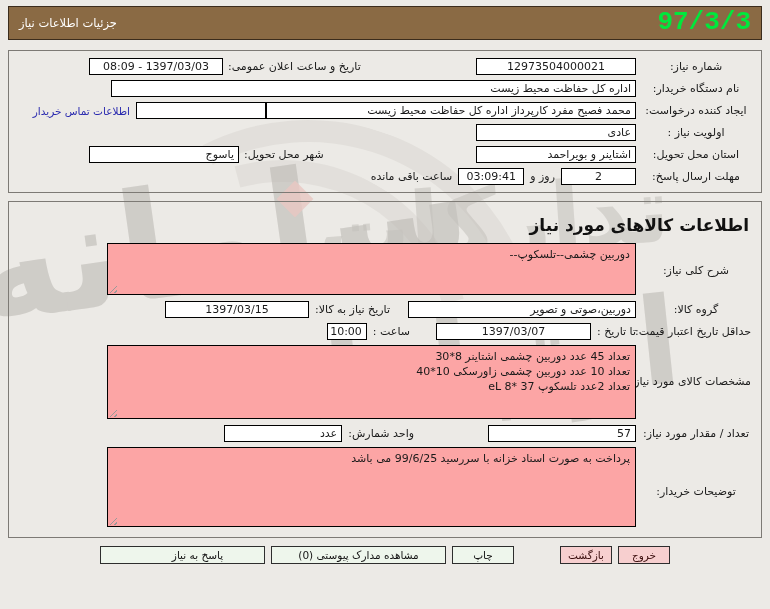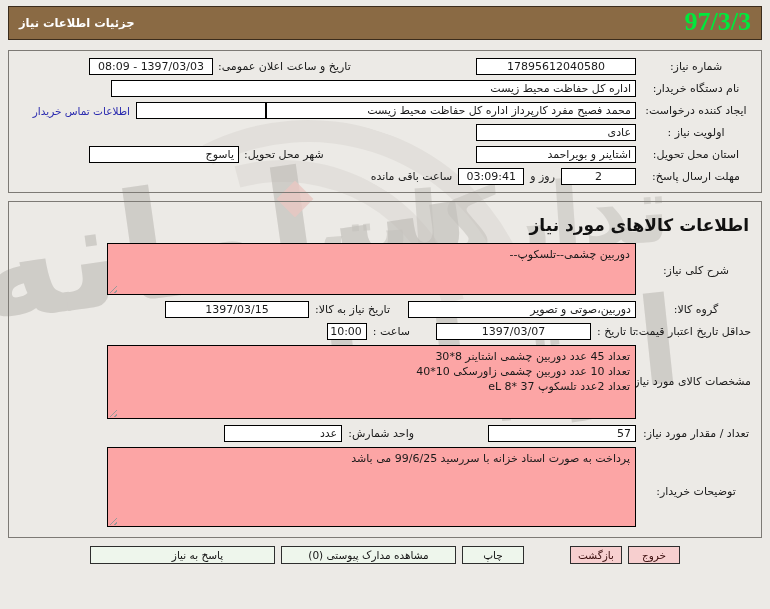--- a/index.html
+++ b/index.html
@@ -86,27 +86,27 @@
     box-sizing: border-box;
     display: flex;
     align-items: center;
     justify-content: space-between;
     padding: 0 10px;
     margin-bottom: 10px;
   }
   #titlebar .title {
     color: #ffffff;
     font-size: 11.5px;
-    font-weight: bold;
+    font-weight: normal;
   }
   #titlebar .datestamp {
     color: #00e83c;
     font-size: 26px;
     font-weight: bold;
-    font-family: Liberation Serif, serif;
+    font-family: Liberation Mono, monospace;
     direction: ltr;
     line-height: 1;
     margin-top: -2px;
   }
 
   .panel {
     border: 1px solid #7d7a75;
     background: transparent;
     box-sizing: border-box;
     padding: 7px 10px 9px 10px;
@@ -199,21 +199,21 @@
     line-height: 16px;
     font-size: 10.5px;
     text-align: center;
     cursor: pointer;
     font-family: "DejaVu Sans", "Liberation Sans", sans-serif;
     padding: 0 6px;
   }
   .btn-green { background: #eef6ec; color: #141414; }
   .btn-pink  { background: #f7cfcf; color: #3a0d0d; }
 
-  .w-answer   { width: 185px; padding-left: 36px; }
+  .w-answer   { width: 165px; padding-left: 36px; }
   .w-attach   { width: 175px; }
   .w-print    { width: 62px; }
   .w-back     { width: 52px; margin-left: 40px; }
   .w-exit     { width: 52px; }
 
   .inline-lbl { font-size: 11px; padding: 0 6px; }
 </style>
 </head>
 <body>
 
@@ -230,24 +230,24 @@
 
   <div id="titlebar">
     <span class="datestamp">97/3/3</span>
     <span class="title">جزئیات اطلاعات نیاز</span>
   </div>
 
   <div class="panel" id="panel-need">
 
     <div class="row">
       <div class="lbl lbl-w">شماره نیاز:</div>
-      <div class="fld" style="width:160px">17895612040580</div>
+      <div class="fld" style="width:160px">12973504000021</div>
       <div class="spacer"></div>
       <div class="lbl">تاریخ و ساعت اعلان عمومی:</div>
-      <div class="fld" style="width:124px">1397/03/03 - 08:09</div>
+      <div class="fld" style="width:134px">1397/03/03 - 08:09</div>
       <div style="width:70px"></div>
     </div>
 
     <div class="row">
       <div class="lbl lbl-w">نام دستگاه خریدار:</div>
       <div class="fld right" style="flex:1 1 auto;margin-left:92px">اداره کل حفاظت محیط زیست</div>
     </div>
 
     <div class="row">
       <div class="lbl lbl-w">ایجاد کننده درخواست:</div>

